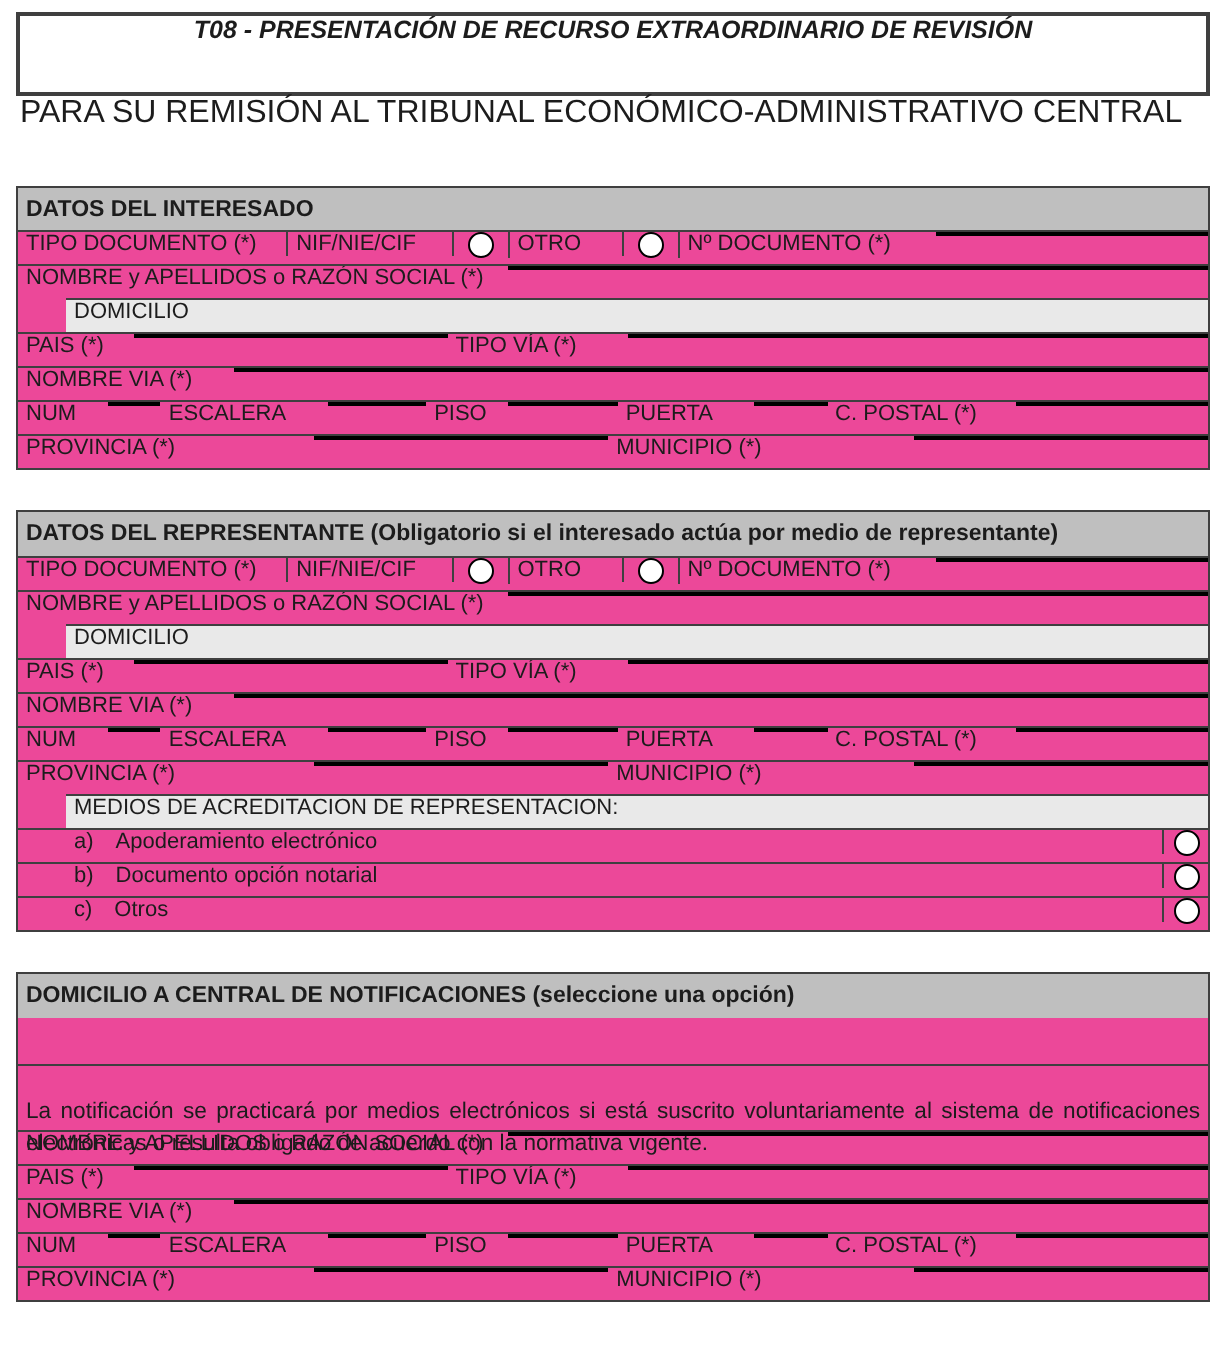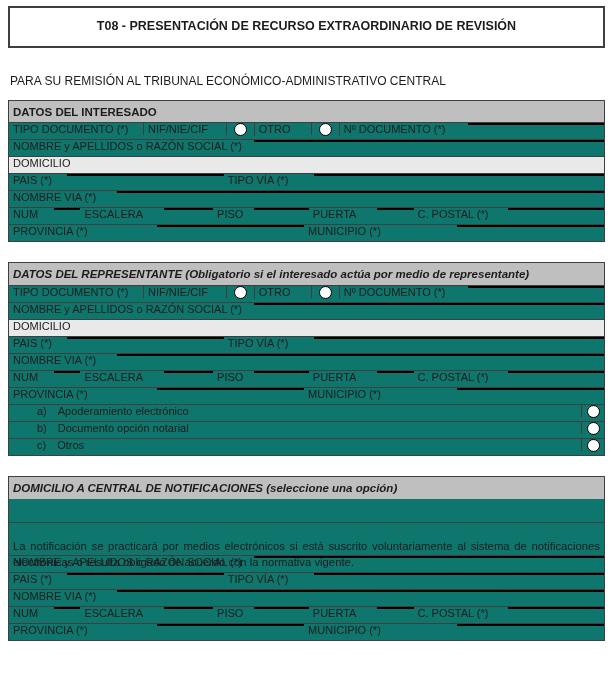--- a/index.html
+++ b/index.html
@@ -6,39 +6,39 @@
   html, body { background: #fff; }
   body {
     width: 613px; height: 684px; overflow: hidden;
     padding: 6px 8px 0 8px;
     font-family: "Liberation Sans", sans-serif;
     color: #1c1c1c;
   }
   .title-box {
     border: 2px solid var(--table-border, #3f3f3f);
     height: 42px;
-    display: flex; align-items: center; justify-content: center;
+    display: flex; justify-content: center;
     padding-bottom: 3px;
-    margin-bottom: 26px;
+    font-style: italic;
   }
   .title-box span { font-weight: bold; font-size: 12.5px; }
-  .subtitle { font-size: 12px; margin: 0 0 12px 2px; }
-
-  .tbl { border: 1.5px solid var(--table-border, #3f3f3f); background: #0f766e; }
+  .subtitle { font-size: 16px; margin: 0 0 27px 2px; }
+
+  .tbl { border: 1.5px solid var(--table-border, #3f3f3f); background: #ec4899; }
   .tbl + .tbl { margin-top: 0; }
   .mb20 { margin-bottom: 20px; }
   .row { display: flex; align-items: flex-start; height: 17px; }
   .row + .row { border-top: 1px solid var(--table-border, #3f3f3f); }
   .hdr {
     height: 21px; background: var(--section-header-bg, #bfbfbf);
     align-items: center; padding-left: 4px;
   }
   .hdr span { font-weight: bold; font-size: 11.5px; white-space: nowrap; }
-  .hdr2 { height: 22px; font-style: italic; }
-  .sub { background: var(--subrow-bg, #e9e9e9); }
+  .hdr2 { height: 22px; }
+  .sub { background: var(--subrow-bg, #e9e9e9); margin-left: 24px; }
   .cell {
     display: flex; align-items: center;
     font-size: 11px; white-space: nowrap; overflow: hidden;
   }
   .lbl { padding-left: 4px; border-right: 1px solid var(--table-border, #3f3f3f); }
   .lbl.nbr { border-right: none; }
   .full { flex: 1; padding-left: 4px; }
   .inp { border: 1.6px solid #000; background: #fff; }
   .grow { flex: 1; }
   .radio-cell { justify-content: center; border-right: 1px solid var(--table-border, #3f3f3f); }
@@ -181,20 +181,23 @@
     <div class="cell inp wu8"></div>
     <div class="cell lbl nbr wu9">C. POSTAL (*)</div>
     <div class="cell inp grow"></div>
   </div>
   <div class="row">
     <div class="cell lbl nbr wpr1">PROVINCIA (*)</div>
     <div class="cell inp wpr2"></div>
     <div class="cell lbl nbr wpr3">MUNICIPIO (*)</div>
     <div class="cell inp grow"></div>
   </div>
+  <div class="row sub">
+    <div class="cell full">MEDIOS DE ACREDITACION DE REPRESENTACION:</div>
+  </div>
   <div class="row">
     <div class="cell opt-text">
       <span class="opt-letter">a)</span>
       <span class="opt-label">Apoderamiento electrónico</span>
     </div>
     <div class="cell radio-cell nbr wopt">
         <span class="radio"></span>
       </div>
   </div>
   <div class="row">

